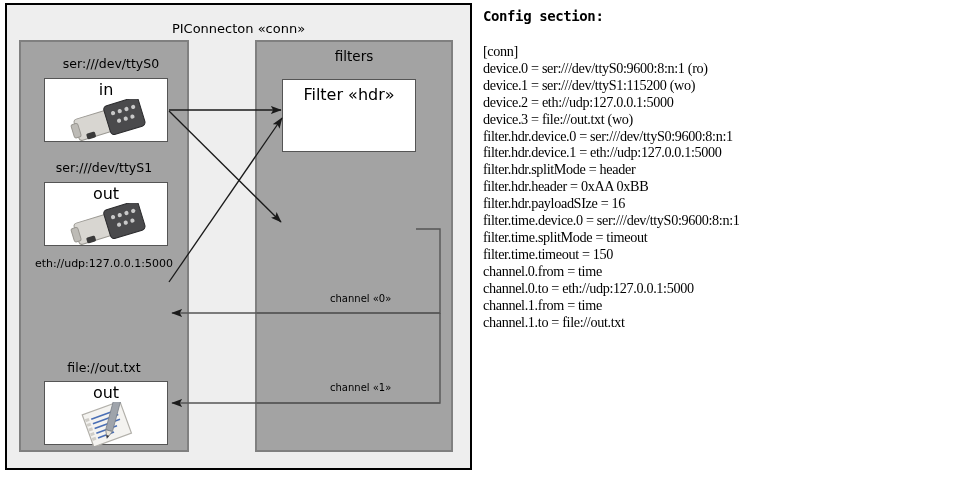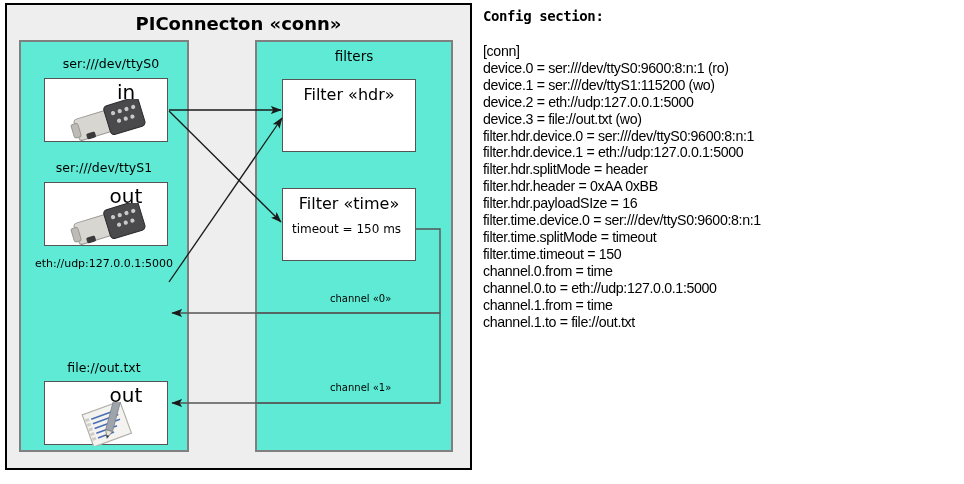--- a/index.html
+++ b/index.html
@@ -6,36 +6,36 @@
   body{width:964px;height:484px;overflow:hidden;
        font-family:"DejaVu Sans","Liberation Sans",sans-serif;}
 
   #root{position:relative;width:964px;height:484px;}
 
   
   #diagram{position:absolute;left:0;top:0;width:478px;height:484px;}
 
   .outer-frame{position:absolute;left:5px;top:3px;width:467px;height:467px;
                background:#eeeeee;border:2px solid #000000;box-sizing:border-box;}
-  .outer-title{position:absolute;left:0;top:8px;width:100%;text-align:center;
-               font-size:18px;color:#000;font-weight:bold;}
-
-  .panel{position:absolute;background:#5eead4;border:2px solid #808080;
+  .outer-title{position:absolute;left:0;top:16px;width:100%;text-align:center;
+               font-size:13px;color:#000;}
+
+  .panel{position:absolute;background:#a3a3a3;border:2px solid #808080;
          box-sizing:border-box;}
   #devices-panel{left:19px;top:40px;width:170px;height:412px;}
   #filters-panel{left:255px;top:40px;width:198px;height:412px;}
   .panel-title{position:absolute;left:0;top:6px;width:100%;text-align:center;
                font-size:13.5px;color:#000;}
 
   .dev-label{position:absolute;text-align:center;font-size:12.5px;color:#000;
              white-space:nowrap;}
   .dev-box{position:absolute;background:#ffffff;border:1.5px solid #555555;
            box-sizing:border-box;}
   .dev-dir{position:absolute;top:2px;left:0;width:100%;text-align:center;
-           font-size:20px;color:#000;line-height:1.1;padding-left:20px;}
+           font-size:16px;color:#000;line-height:1.1;}
   .dev-dir.left{text-align:left;left:6px;width:auto;}
 
   .filter-box{position:absolute;background:#ffffff;border:1.5px solid #555555;
               box-sizing:border-box;}
   .filter-title{position:absolute;left:0;top:5px;width:100%;text-align:center;
                 font-size:16px;color:#000;}
   .filter-props{position:absolute;left:9px;top:32px;font-size:12px;color:#000;
                 line-height:1.45;}
 
   .chan-label{position:absolute;font-size:10px;color:#000;white-space:nowrap;}
@@ -45,21 +45,21 @@
 
   
   .icon{position:absolute;}
 
   
   #config{position:absolute;left:481px;top:0;width:483px;height:484px;}
   .cfg-head{position:absolute;left:2px;top:8px;font-size:14px;font-weight:bold;
             font-family:"DejaVu Sans Mono","Liberation Mono",monospace;color:#000;
             letter-spacing:-0.4px;}
   .cfg-body{position:absolute;left:2px;top:43px;font-size:14.2px;
-            font-family:Liberation Sans, sans-serif;
+            font-family:Liberation Serif, serif;
             color:#000;line-height:16.9px;white-space:pre;letter-spacing:-0.35px;}
 </style>
 </head>
 <body>
 
 <div id="root">
 
   <div id="diagram">
 
     <div class="outer-frame">
@@ -144,24 +144,20 @@
     </div>
 
     <div class="panel" id="filters-panel">
       <div class="panel-title">filters</div>
     </div>
 
     <div class="filter-box" style="left:282px;top:79px;width:134px;height:73px;">
       <div class="filter-title">Filter «hdr»</div>
     </div>
 
-    <div class="filter-box" style="left:282px;top:188px;width:134px;height:73px;">
-      <div class="filter-title">Filter «time»</div>
-      <div class="filter-props" style="white-space:pre;">timeout = 150 ms</div>
-    </div>
 
     <div class="chan-label" style="left:330px;top:293px;">channel «0»</div>
     <div class="chan-label" style="left:330px;top:382px;">channel «1»</div>
 
     <svg class="layer">
       <defs>
         <marker id="ah" markerWidth="11" markerHeight="8" refX="10.2" refY="4" orient="auto" markerUnits="userSpaceOnUse">
           <path d="M0,0 L11,4 L0,8 L2.4,4 Z" fill="#1a1a1a"></path>
         </marker>
       </defs>

